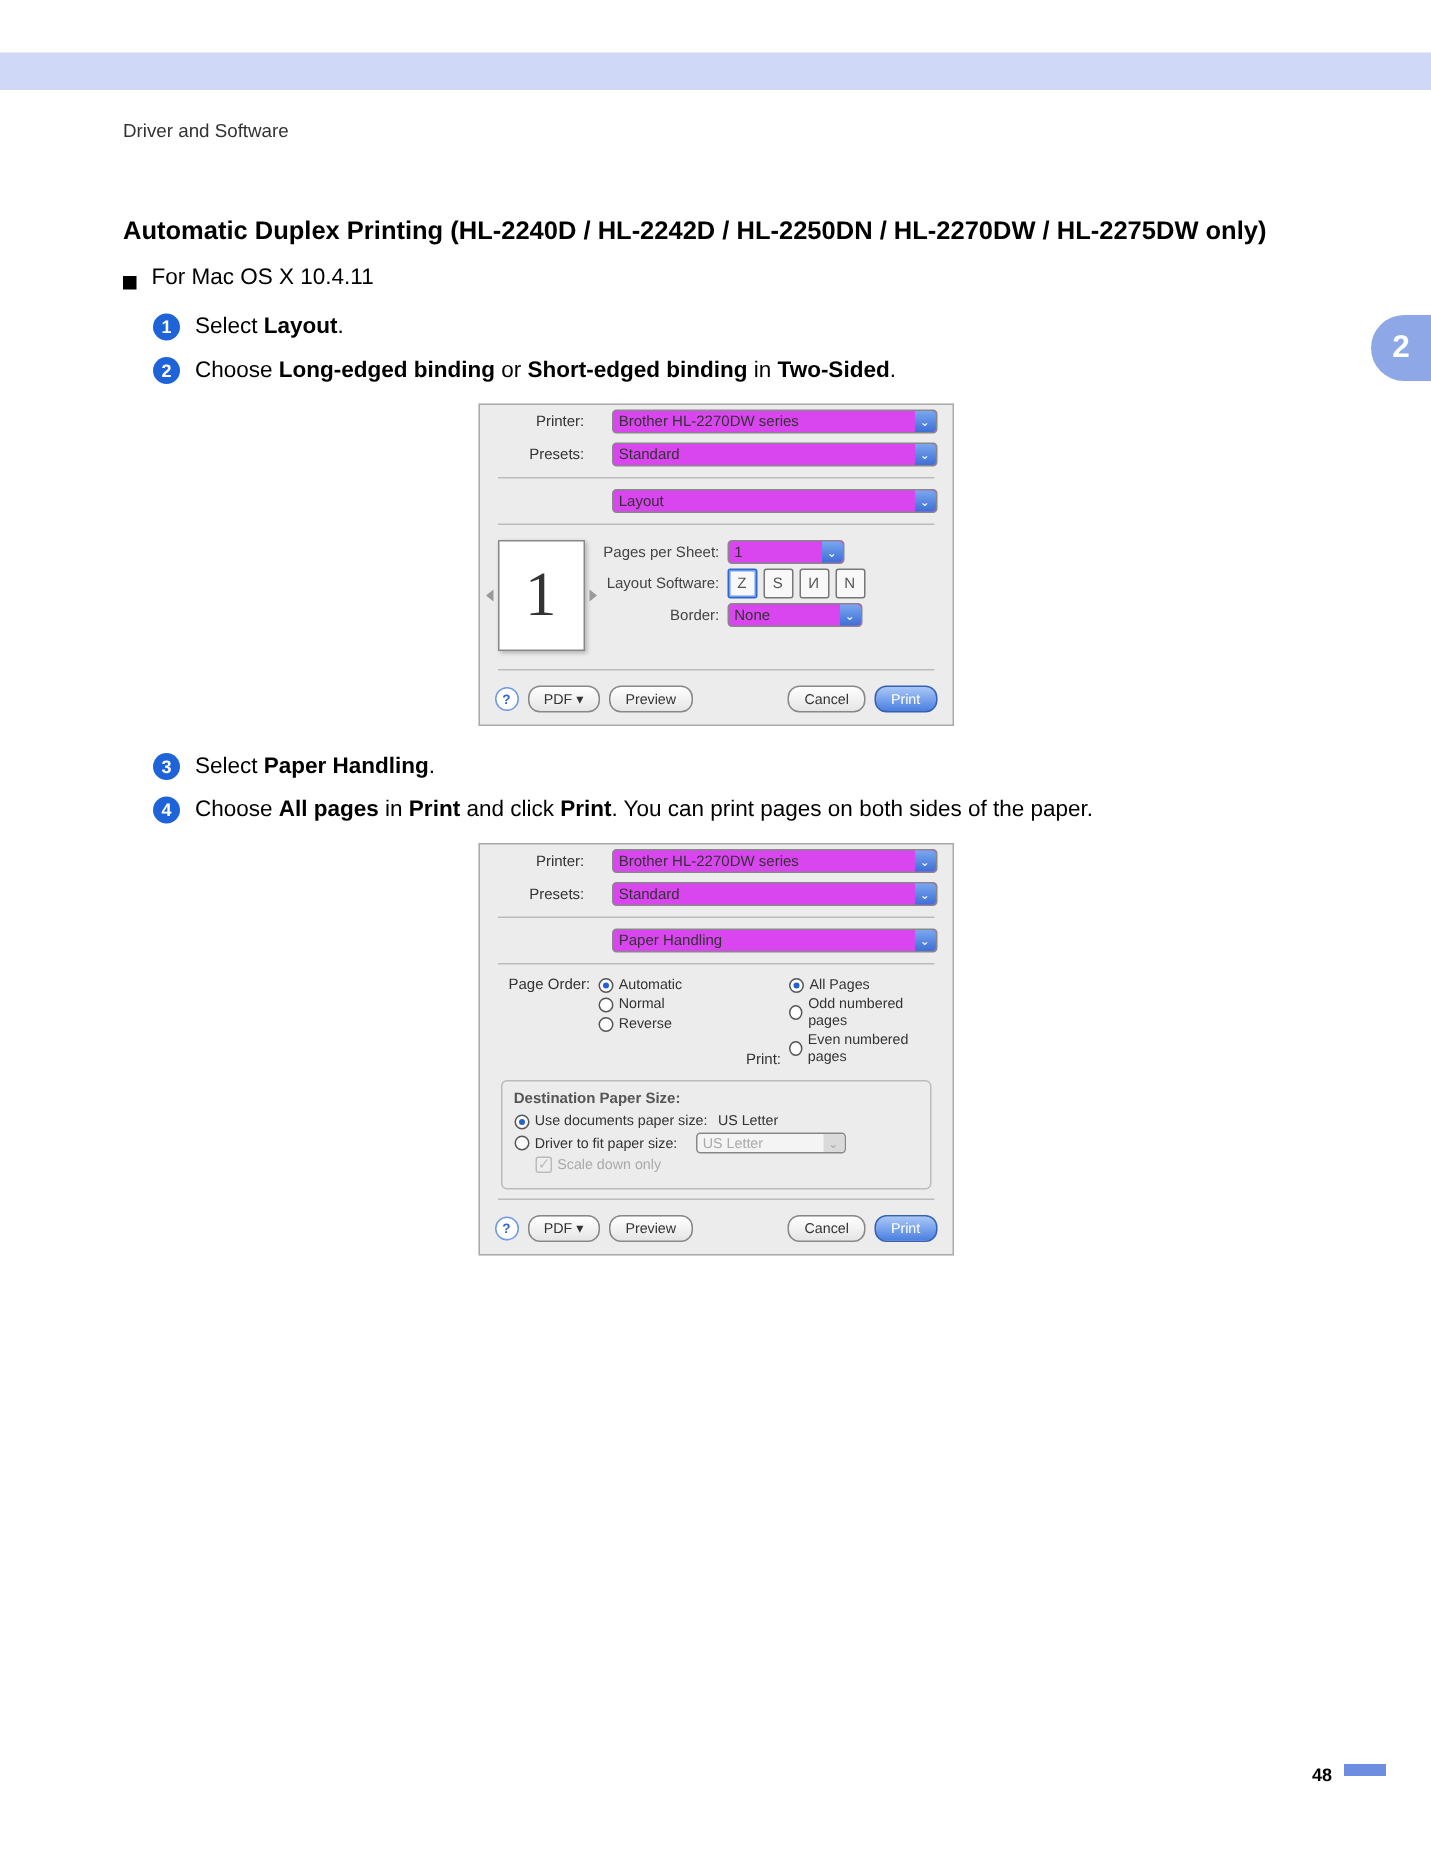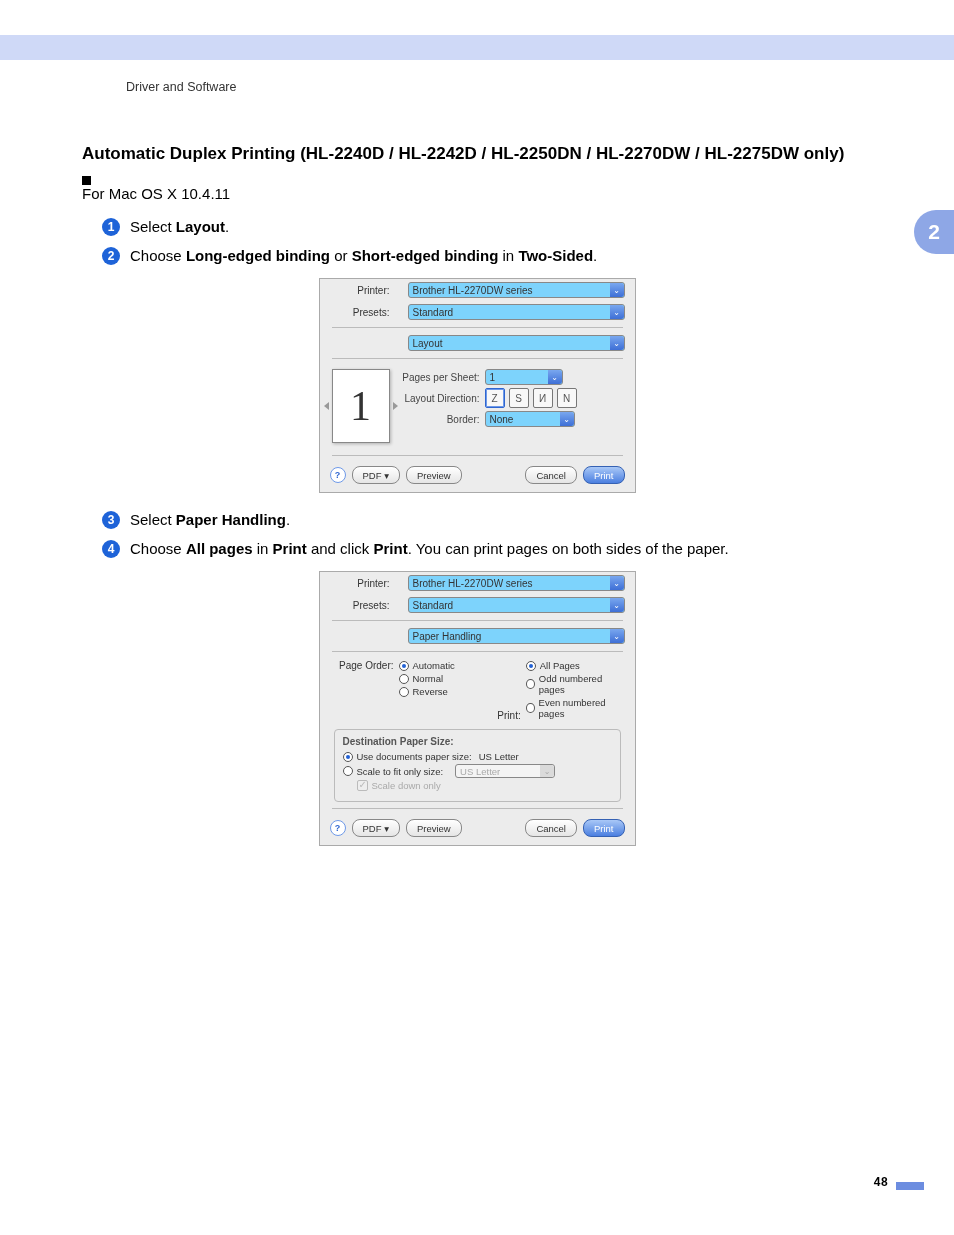--- a/index.html
+++ b/index.html
@@ -28,33 +28,31 @@
   .content {
     position: absolute;
     top: 80px;
     left: 82px;
     width: 790px;
   }
   .breadcrumb {
     font-size: 12.5px;
     color: #333;
     margin-bottom: 50px;
-    margin-left: 44px;
   }
   h2.title {
     font-size: 17px;
     font-weight: bold;
     margin: 0 0 10px 0;
   }
   .bullet-line {
     display: flex;
-    align-items: flex-start;
+    align-items: flex-end;
     margin: 12px 0 14px 0;
     font-size: 15px;
-    flex-direction: column;
   }
   .sq-bullet {
     width: 9px; height: 9px;
     background: #000;
     display: inline-block;
     margin-right: 10px;
   }
   .step {
     display: flex;
     align-items: flex-start;
@@ -94,23 +92,22 @@
     align-items: center;
     justify-content: center;
     font-size: 21px;
     font-weight: bold;
   }
   .page-number-wrap {
     position: absolute;
     right: 30px;
     bottom: 45px;
     display: flex;
-    align-items: flex-end;
+    align-items: flex-start;
     gap: 8px;
-    font-family: Liberation Mono, monospace;
   }
   .page-number-wrap .num {
     font-size: 12px;
     font-weight: bold;
   }
   .page-number-wrap .bar {
     width: 28px; height: 8px;
     background: #6c8de0;
   }
 
@@ -133,21 +130,21 @@
   .dialog .lbl {
     width: 60px;
     text-align: right;
     padding-right: 6px;
   }
   .aqua-select {
     flex: 1;
     height: 16px;
     border: 1px solid #888;
     border-radius: 3px;
-    background: #7dd3fc;
+    background: #d946ef;
     display: flex;
     align-items: center;
     position: relative;
     padding-left: 4px;
     box-sizing: border-box;
   }
   .aqua-select.small { flex: 0 0 78px; }
   .aqua-select .cap {
     position: absolute;
     right: 0; top: 0; bottom: 0;
@@ -316,21 +313,21 @@
         </div>
         <div class="opt-rows">
           <div class="opt-row">
             <div class="opt-label">Pages per Sheet:</div>
             <div class="aqua-select small">
               <span>1</span>
               <span class="cap">⌄</span>
             </div>
           </div>
           <div class="opt-row">
-            <div class="opt-label">Layout Direction:</div>
+            <div class="opt-label">Layout Software:</div>
             <div class="icon-btns">
               <div class="icon-btn sel">Z</div>
               <div class="icon-btn">S</div>
               <div class="icon-btn">И</div>
               <div class="icon-btn">N</div>
             </div>
           </div>
           <div class="opt-row">
             <div class="opt-label">Border:</div>
             <div class="aqua-select small" style="flex:0 0 90px">
@@ -429,21 +426,21 @@
 
       <div class="fieldset">
         <div class="legend">Destination Paper Size:</div>
         <div class="radio-line">
           <span class="radio on"></span>
           <span>Use documents paper size:</span>
           <span style="margin-left:3px;">US Letter</span>
         </div>
         <div class="radio-line">
           <span class="radio"></span>
-          <span>Scale to fit only size:</span>
+          <span>Driver to fit paper size:</span>
           <span class="aqua-select disabled" style="flex:0 0 100px;margin-left:8px;height:14px;background:#f4f4f4;">
             <span class="disabled">US Letter</span>
             <span class="cap" style="background:#dadada;color:#aaa;">⌄</span>
           </span>
         </div>
         <div class="radio-line disabled" style="padding-left:14px;">
           <span style="width:9px;height:9px;border:1px solid #bbb;background:#eee;display:inline-block;border-radius:2px;position:relative;">
               <span style="position:absolute;left:1px;top:-2px;color:#bbb;font-size:10px;">✓</span>
             </span>
           <span>Scale down only</span>

